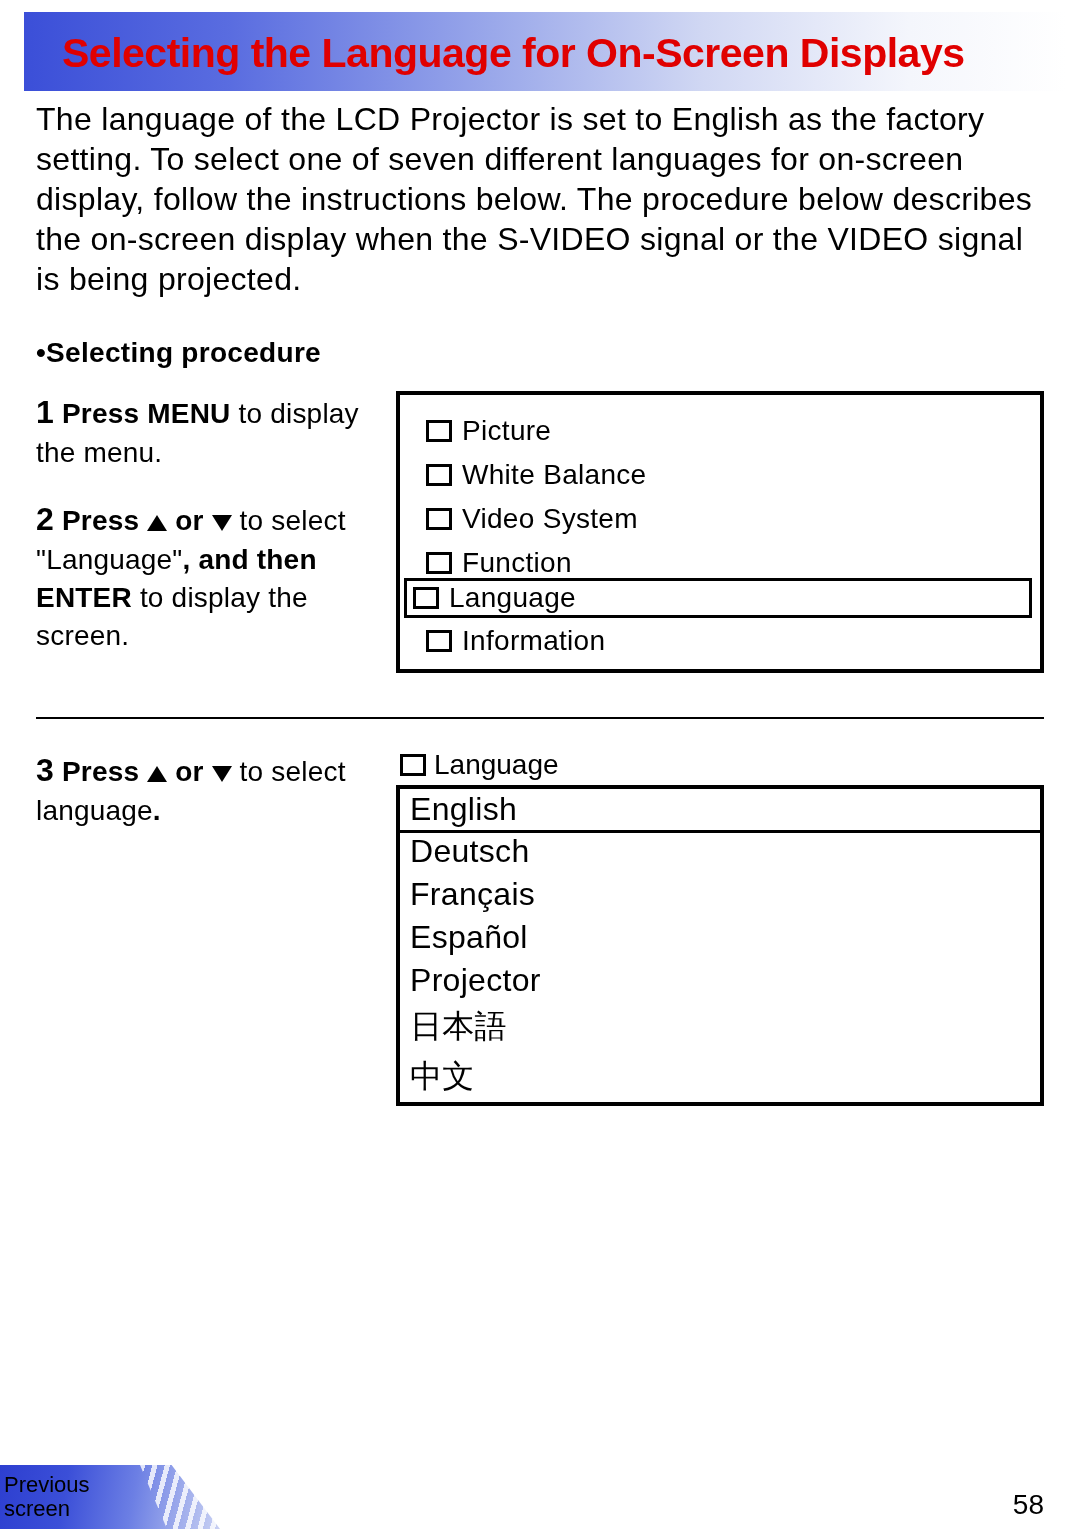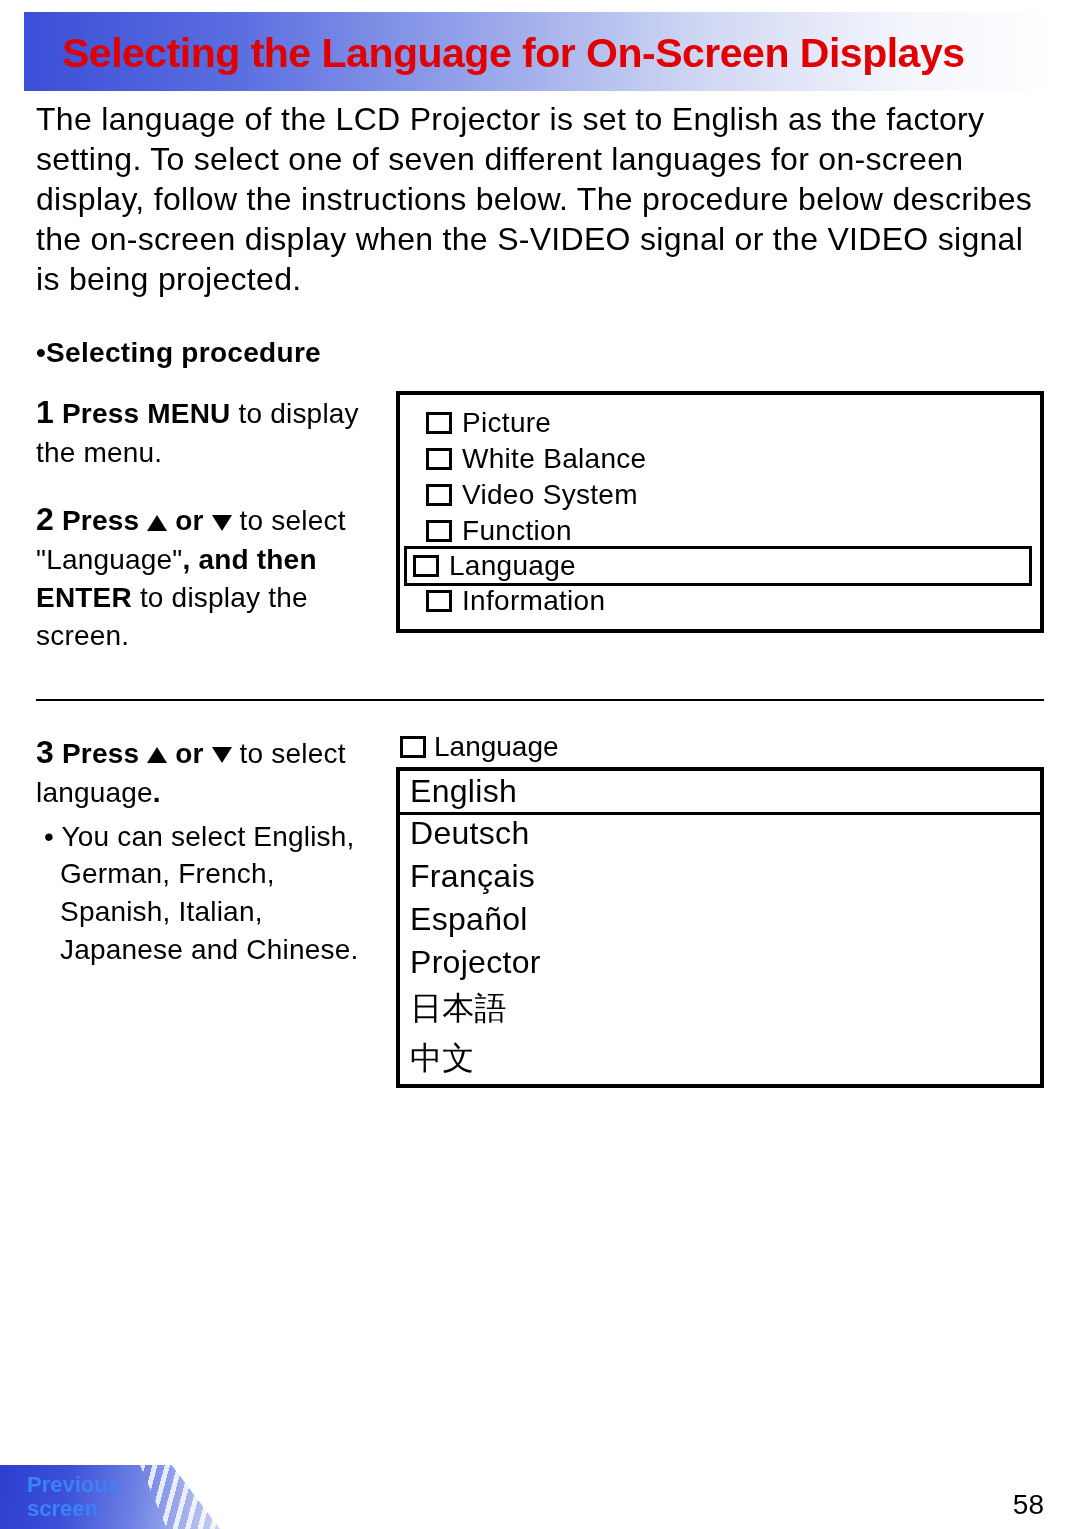--- a/index.html
+++ b/index.html
@@ -61,20 +61,21 @@
     border: 4px solid #000;
     padding: 10px 16px 10px 12px;
     font-size: 28px;
     letter-spacing: 0.3px;
   }
   .menu-item {
     display: flex;
     align-items: center;
     gap: 10px;
     padding: 2px 14px;
+    margin-top: 8px;
   }
   .menu-item.selected {
     border: 3px solid #000;
     margin: -3px -8px;
     padding: 1px 6px;
   }
   .sq-icon {
     display: inline-block;
     width: 26px;
     height: 22px;
@@ -143,25 +144,25 @@
     left: 140px;
     bottom: 0;
     width: 90px;
     height: 64px;
     background: repeating-linear-gradient(105deg, rgba(255,255,255,0.8) 0 5px, transparent 5px 12px);
     clip-path: polygon(0 0, 70% 0, 100% 100%, 30% 100%);
   }
   .prev-label {
     position: relative;
     z-index: 2;
-    color: #3b82f6;
-    font-weight: bold;
+    color: #000000;
+    font-weight: normal;
     font-size: 22px;
     line-height: 1.1;
-    padding-left: 27px;
+    padding-left: 4px;
   }
   .page-num {
     font-size: 28px;
     padding-bottom: 8px;
   }
   .tri-up, .tri-down {
     display: inline-block;
     width: 0; height: 0;
     vertical-align: middle;
   }
@@ -227,21 +228,20 @@
   </div>
 </div>
 
 <div class="divider"></div>
 
 <div class="steps-wrap">
   <div class="step-row">
     <div class="step-text">
       <span class="step-num">3</span>
       <span class="step-bold">Press </span><span class="tri-up"></span><span class="step-bold"> or </span><span class="tri-down"></span><span> to select language</span><span class="step-bold">.</span>
-      <div class="bullet-note" style="margin-top:6px;">• You can select English, German, French, Spanish, Italian, Japanese and Chinese.</div>
     </div>
 
     <div class="lang-wrap">
       <div class="lang-header">
         <span class="sq-icon"></span>
         <span>Language</span>
       </div>
       <div class="lang-box" id="menu2">
           <div class="lang-item sel">English</div>
           <div class="lang-item">Deutsch</div>

